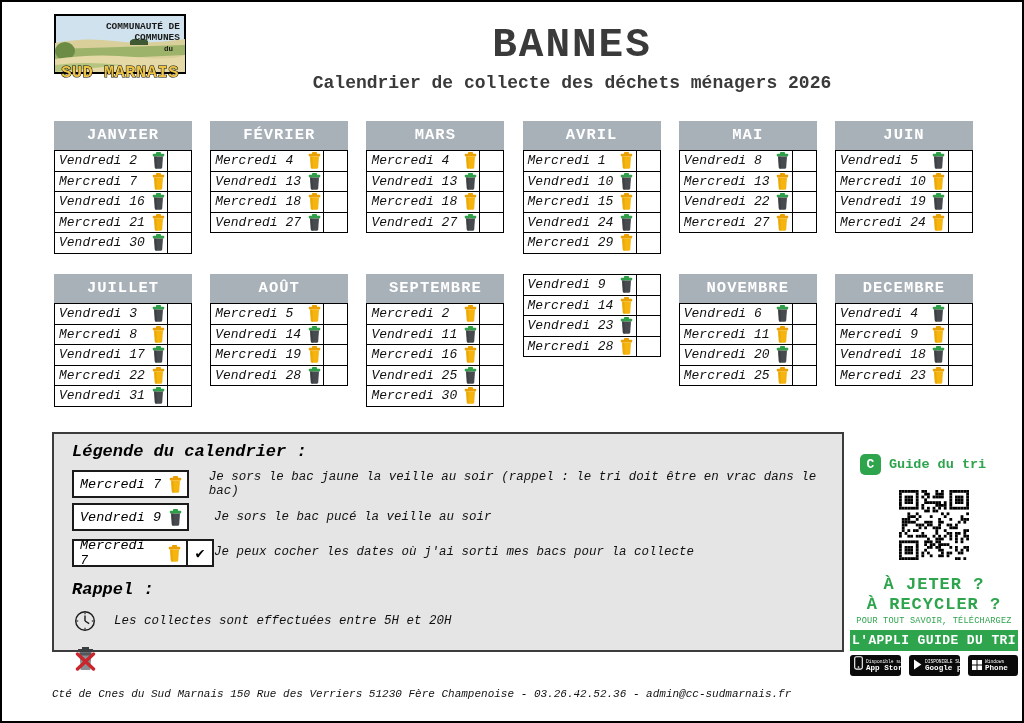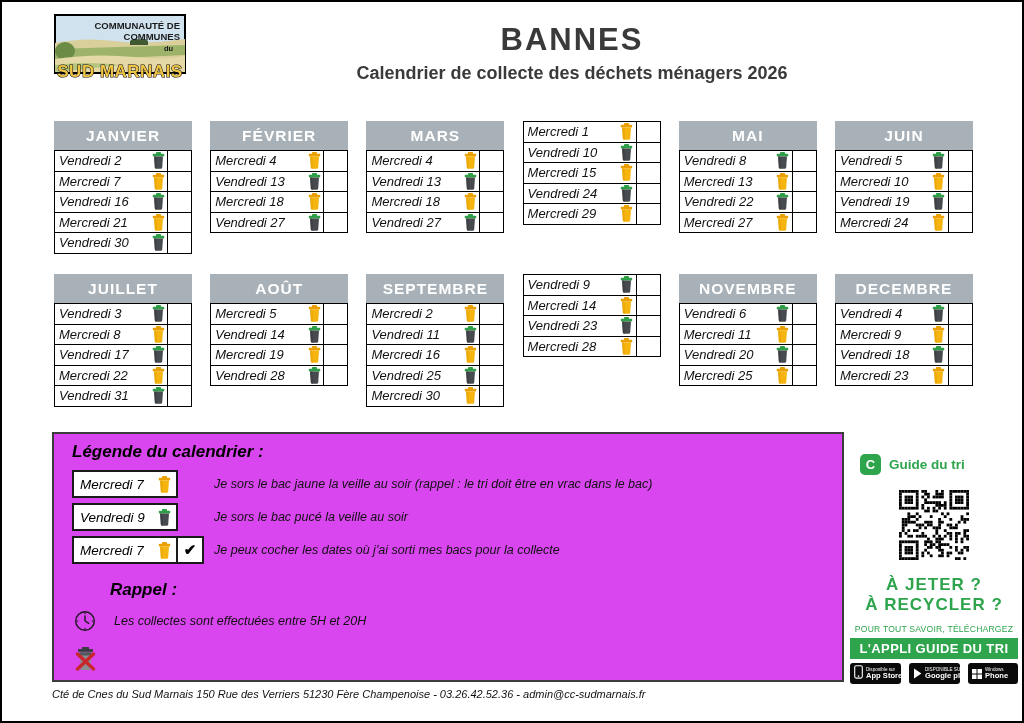--- a/index.html
+++ b/index.html
@@ -1,62 +1,62 @@
 <!DOCTYPE html>
 <html><head>
 <meta charset="utf-8">
 <style>
   html,body{margin:0;padding:0;background:#fff;}
   .page{position:relative;width:1024px;height:723px;box-sizing:border-box;border:2px solid #000;
-        background:#fff;font-family:Liberation Sans, sans-serif;overflow:hidden;padding-left:8px;
+        background:#fff;font-family:Liberation Mono, monospace;overflow:hidden;padding-left:8px;
         --accent:#2ea44d;--mhbg:#a8b1b8;}
   
   .logo{position:absolute;left:52px;top:12px;width:132px;height:70px;}
   .title-wrap{position:absolute;left:210px;right:90px;top:20px;text-align:center;color:#3a3a3a;}
-  .page-title{font-size:31px;font-weight:bold;letter-spacing:2px;}
+  .page-title{font-size:41px;font-weight:bold;letter-spacing:2px;}
   .page-subtitle{font-size:18px;font-weight:bold;margin-top:5px;}
   
   .months-row{position:absolute;left:52px;width:919px;display:flex;justify-content:space-between;}
   #months-row-1{top:119px;}
   #months-row-2{top:272px;}
   .month{width:138px;}
   .month-header{height:29px;background:var(--mhbg);color:#fff;font-weight:bold;font-size:15.5px;
                 text-align:center;line-height:29px;letter-spacing:1px;}
   .month-body{border:1px solid #000;background:#fff;}
   .mrow{display:flex;align-items:center;height:19.5px;border-bottom:1px solid #000;box-sizing:content-box;}
   .month-body .mrow:last-child{border-bottom:none;}
   .mday{flex:1;font-style:italic;font-size:13px;padding-left:4px;white-space:nowrap;color:#111;}
   .mbin{width:18px;display:flex;justify-content:center;align-items:center;}
   .mcheck{width:23px;align-self:stretch;border-left:1px solid #000;}
   
-  .legend-box{position:absolute;left:50px;top:430px;width:792px;height:250px;border:2px solid #3c3c3c;
-              box-sizing:border-box;background:#d946ef;}
+  .legend-box{position:absolute;left:50px;top:430px;width:792px;height:220px;border:2px solid #3c3c3c;
+              box-sizing:border-box;background:#e5e5e5;}
   .legend-title{position:absolute;left:18px;top:8px;font-size:17px;font-weight:bold;font-style:italic;color:#000;}
   .legend-row{position:absolute;left:18px;right:12px;display:flex;align-items:center;}
   .sample-wrap{width:142px;}
   .sample-box{display:inline-flex;align-items:stretch;border:2px solid #1a1a1a;height:24px;background:#fff;}
   .sample-day{font-style:italic;font-size:13.5px;padding:0 8px 0 6px;min-width:70px;display:flex;align-items:center;}
   .sample-bin{padding-right:5px;display:flex;align-items:center;}
   .sample-check{width:24px;border-left:2px solid #1a1a1a;display:flex;align-items:center;justify-content:center;
                 font-size:15px;font-weight:bold;}
   .legend-desc{font-style:italic;font-size:12.5px;color:#111;}
-  .rappel-title{position:absolute;left:18px;top:146px;font-size:17px;font-weight:bold;font-style:italic;margin-left:38px;}
+  .rappel-title{position:absolute;left:18px;top:146px;font-size:17px;font-weight:bold;font-style:italic;}
   .rappel-row{position:absolute;left:16px;display:flex;align-items:center;}
   .rappel-icon{width:30px;display:flex;justify-content:center;}
   .rappel-text{font-style:italic;font-size:12.5px;margin-left:14px;color:#111;}
   
   .right-col{position:absolute;left:848px;top:452px;width:168px;text-align:center;}
   .guide-row{display:flex;align-items:center;gap:8px;margin-left:10px;}
   .citeo{width:21px;height:21px;border-radius:5px;background:var(--accent);color:#fff;font-weight:bold;
          display:flex;align-items:center;justify-content:center;font-size:13px;box-shadow:inset 0 0 0 1.5px rgba(255,255,255,.0);}
   .guide-label{color:var(--accent);font-weight:bold;font-size:13.5px;}
   .qr{margin:15px auto 0;width:70px;height:70px;}
   .promo{margin-top:15px;}
   .promo-line1,.promo-line2{color:var(--accent);font-weight:bold;font-size:17px;letter-spacing:1px;line-height:1.15;}
-  .promo-line3{color:var(--accent);font-size:8.6px;letter-spacing:.2px;margin-top:10px;white-space:nowrap;}
+  .promo-line3{color:var(--accent);font-size:8.6px;letter-spacing:.2px;margin-top:2px;white-space:nowrap;}
   .promo-banner{background:var(--accent);color:#fff;font-weight:bold;font-size:13px;padding:3px 2px;
                 margin-top:4px;letter-spacing:.4px;white-space:nowrap;}
   .badges{display:flex;gap:8px;margin-top:4px;justify-content:center;}
   .badge{width:51px;height:21px;background:#0a0a0a;border-radius:3px;color:#fff;display:flex;align-items:center;
          padding:0 2px 0 4px;gap:3px;box-sizing:border-box;cursor:pointer;}
   .badge-texts{display:flex;flex-direction:column;align-items:flex-start;line-height:1.15;}
   .badge-small{font-size:4.6px;white-space:nowrap;}
   .badge-big{font-size:7.6px;font-weight:bold;white-space:nowrap;}
   
   .footer{position:absolute;left:50px;top:686px;font-style:italic;font-size:11px;color:#111;}
@@ -251,20 +251,21 @@
                 <rect x="0.8" y="1.7" width="11.4" height="2.7" rx="0.9" fill="#2f9e48"></rect>
                 <path d="M2 4.6 L11 4.6 L10.2 15.6 Q10.1 16.7 9.1 16.7 L3.9 16.7 Q2.9 16.7 2.8 15.6 Z" fill="#474b4f"></path>
                 <path d="M2 4.6 L4.3 4.6 L4.9 16.7 L3.9 16.7 Q2.9 16.7 2.8 15.6 Z" fill="#2e3235" opacity="0.45"></path>
               </svg>
             </span>
             <span class="mcheck"></span>
           </div>
         </div>
       </div>
       <div class="month">
+        <div class="month-header">AVRIL</div>
         <div class="month-body">
           <div class="mrow">
             <span class="mday">Mercredi 1</span>
             <span class="mbin">
               <svg width="13" height="17" viewBox="0 0 13 17">
                 <rect x="4" y="0" width="5" height="2.4" rx="0.7" fill="#e9a000"></rect>
                 <rect x="0.8" y="1.7" width="11.4" height="2.7" rx="0.9" fill="#e9a000"></rect>
                 <path d="M2 4.6 L11 4.6 L10.2 15.6 Q10.1 16.7 9.1 16.7 L3.9 16.7 Q2.9 16.7 2.8 15.6 Z" fill="#f6b40e"></path>
                 <path d="M2 4.6 L4.3 4.6 L4.9 16.7 L3.9 16.7 Q2.9 16.7 2.8 15.6 Z" fill="#de9b00" opacity="0.45"></path>
               </svg>

